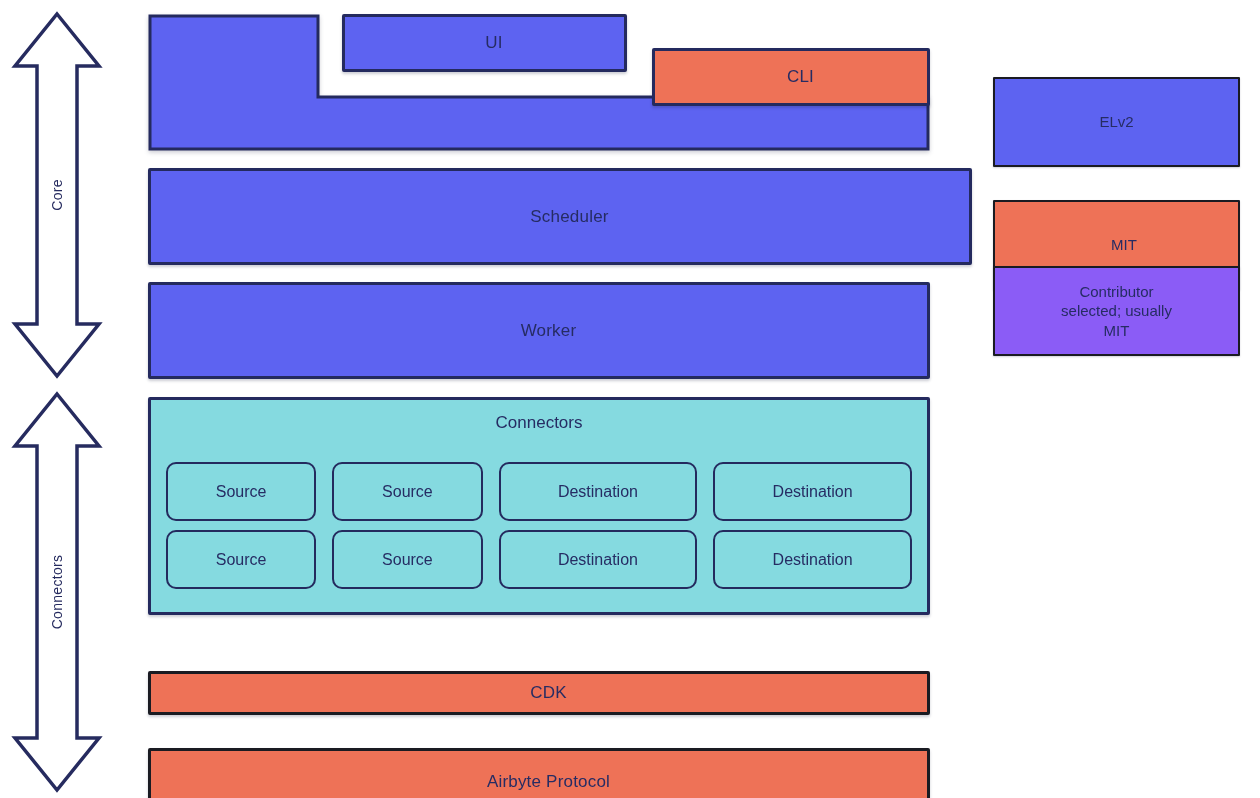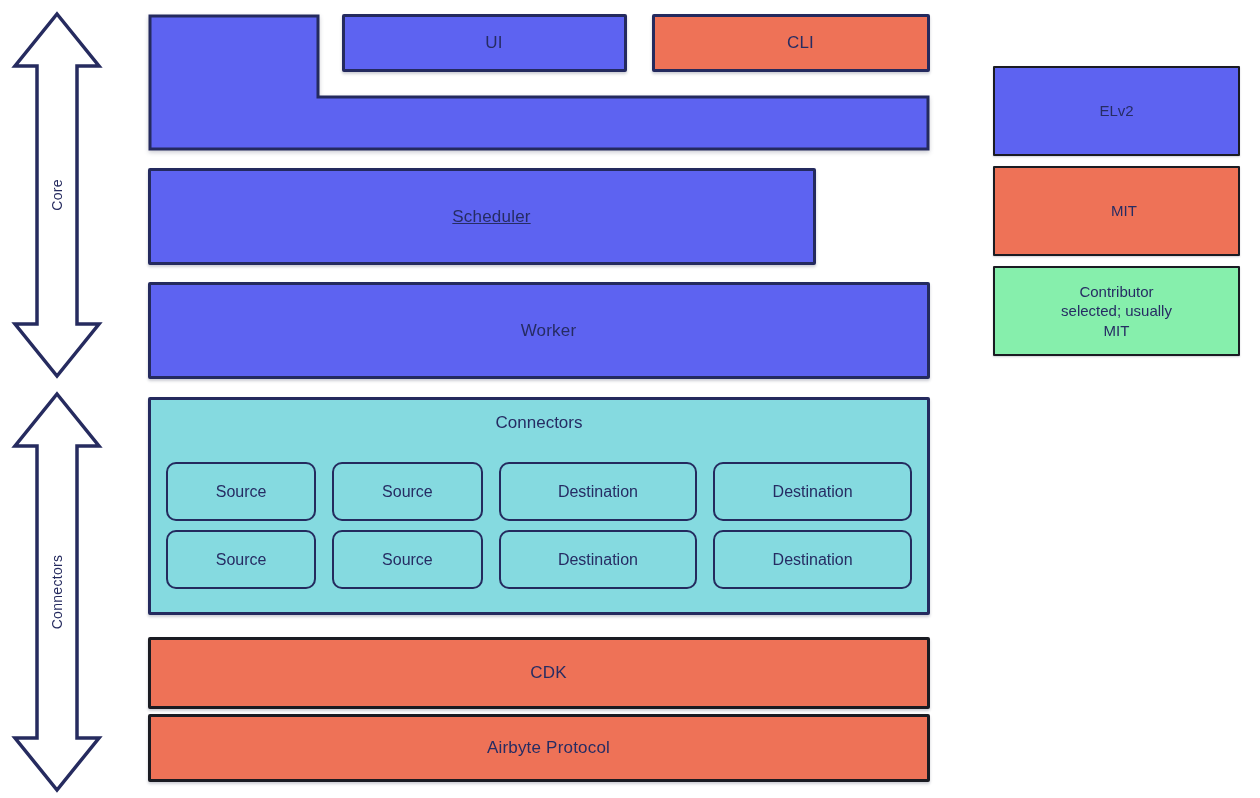--- a/index.html
+++ b/index.html
@@ -8,22 +8,22 @@
     font-family:"Liberation Sans","DejaVu Sans",sans-serif;color:#262c63;
   }
   .block{
     position:absolute;display:flex;align-items:center;justify-content:center;
     border:3px solid #242a5e;border-radius:2px;box-sizing:border-box;
     font-size:17px;font-weight:500;letter-spacing:.2px;color:#262c63;
     box-shadow:0 2px 3px rgba(25,28,60,.22);
     padding-left:19px;
   }
   .blue{background:#5d63f1;}
-  .orange{background:#ee7257;}
-  .teal{background:#86efac;}
+  .orange{background:#ee7257;margin-top:34px;}
+  .teal{background:#8b5cf6;}
   .dark-border{border-color:#1a1b22;}
   .api-label{
     position:absolute;left:148px;top:95px;width:782px;height:55px;
     display:flex;align-items:center;justify-content:center;
     font-size:17px;font-weight:500;z-index:3;
   }
   svg.shape{position:absolute;overflow:visible;}
   svg.platform{filter:drop-shadow(0 2px 2px rgba(25,28,60,.22));}
   .arrow-text{font-size:14px;font-weight:500;fill:#262b5f;letter-spacing:.3px;}
   .connectors-box{
@@ -73,21 +73,21 @@
   </svg>
 
   <div class="block blue" style="left:342px;top:14px;width:285px;height:58px;">
     <span>UI</span>
   </div>
 
   <div class="block orange" style="left:652px;top:14px;width:278px;height:58px;">
     <span>CLI</span>
   </div>
 
-  <div class="block blue" style="left:148px;top:168px;width:668px;height:97px;text-decoration:underline;">
+  <div class="block blue" style="left:148px;top:168px;width:824px;height:97px;">
     <span>Scheduler</span>
   </div>
 
   <div class="block blue" style="left:148px;top:282px;width:782px;height:97px;">
     <span>Worker</span>
   </div>
 
   <div class="connectors-box">
     <div class="connectors-title">Connectors</div>
     <div class="connector-row">
@@ -97,29 +97,29 @@
       <div class="connector-cell cell-dest">Destination</div>
     </div>
     <div class="connector-row">
       <div class="connector-cell cell-source">Source</div>
       <div class="connector-cell cell-source">Source</div>
       <div class="connector-cell cell-dest">Destination</div>
       <div class="connector-cell cell-dest">Destination</div>
     </div>
   </div>
 
-  <div class="block orange dark-border" style="left:148px;top:637px;width:782px;height:72px;">
+  <div class="block orange dark-border" style="left:148px;top:637px;width:782px;height:44px;">
     <span>CDK</span>
   </div>
 
   <div class="block orange dark-border" style="left:148px;top:714px;width:782px;height:68px;">
     <span>Airbyte Protocol</span>
   </div>
 
-  <div class="legend-box blue" style="top:66px;height:90px;">
+  <div class="legend-box blue" style="top:77px;height:90px;">
     <span class="wrap">ELv2</span>
   </div>
   <div class="legend-box orange" style="top:166px;height:90px;padding-left:15px;">
     <span class="wrap">MIT</span>
   </div>
   <div class="legend-box teal" style="top:266px;height:90px;">
     <span class="wrap">Contributor selected; usually MIT</span>
   </div>
 
 </div>

